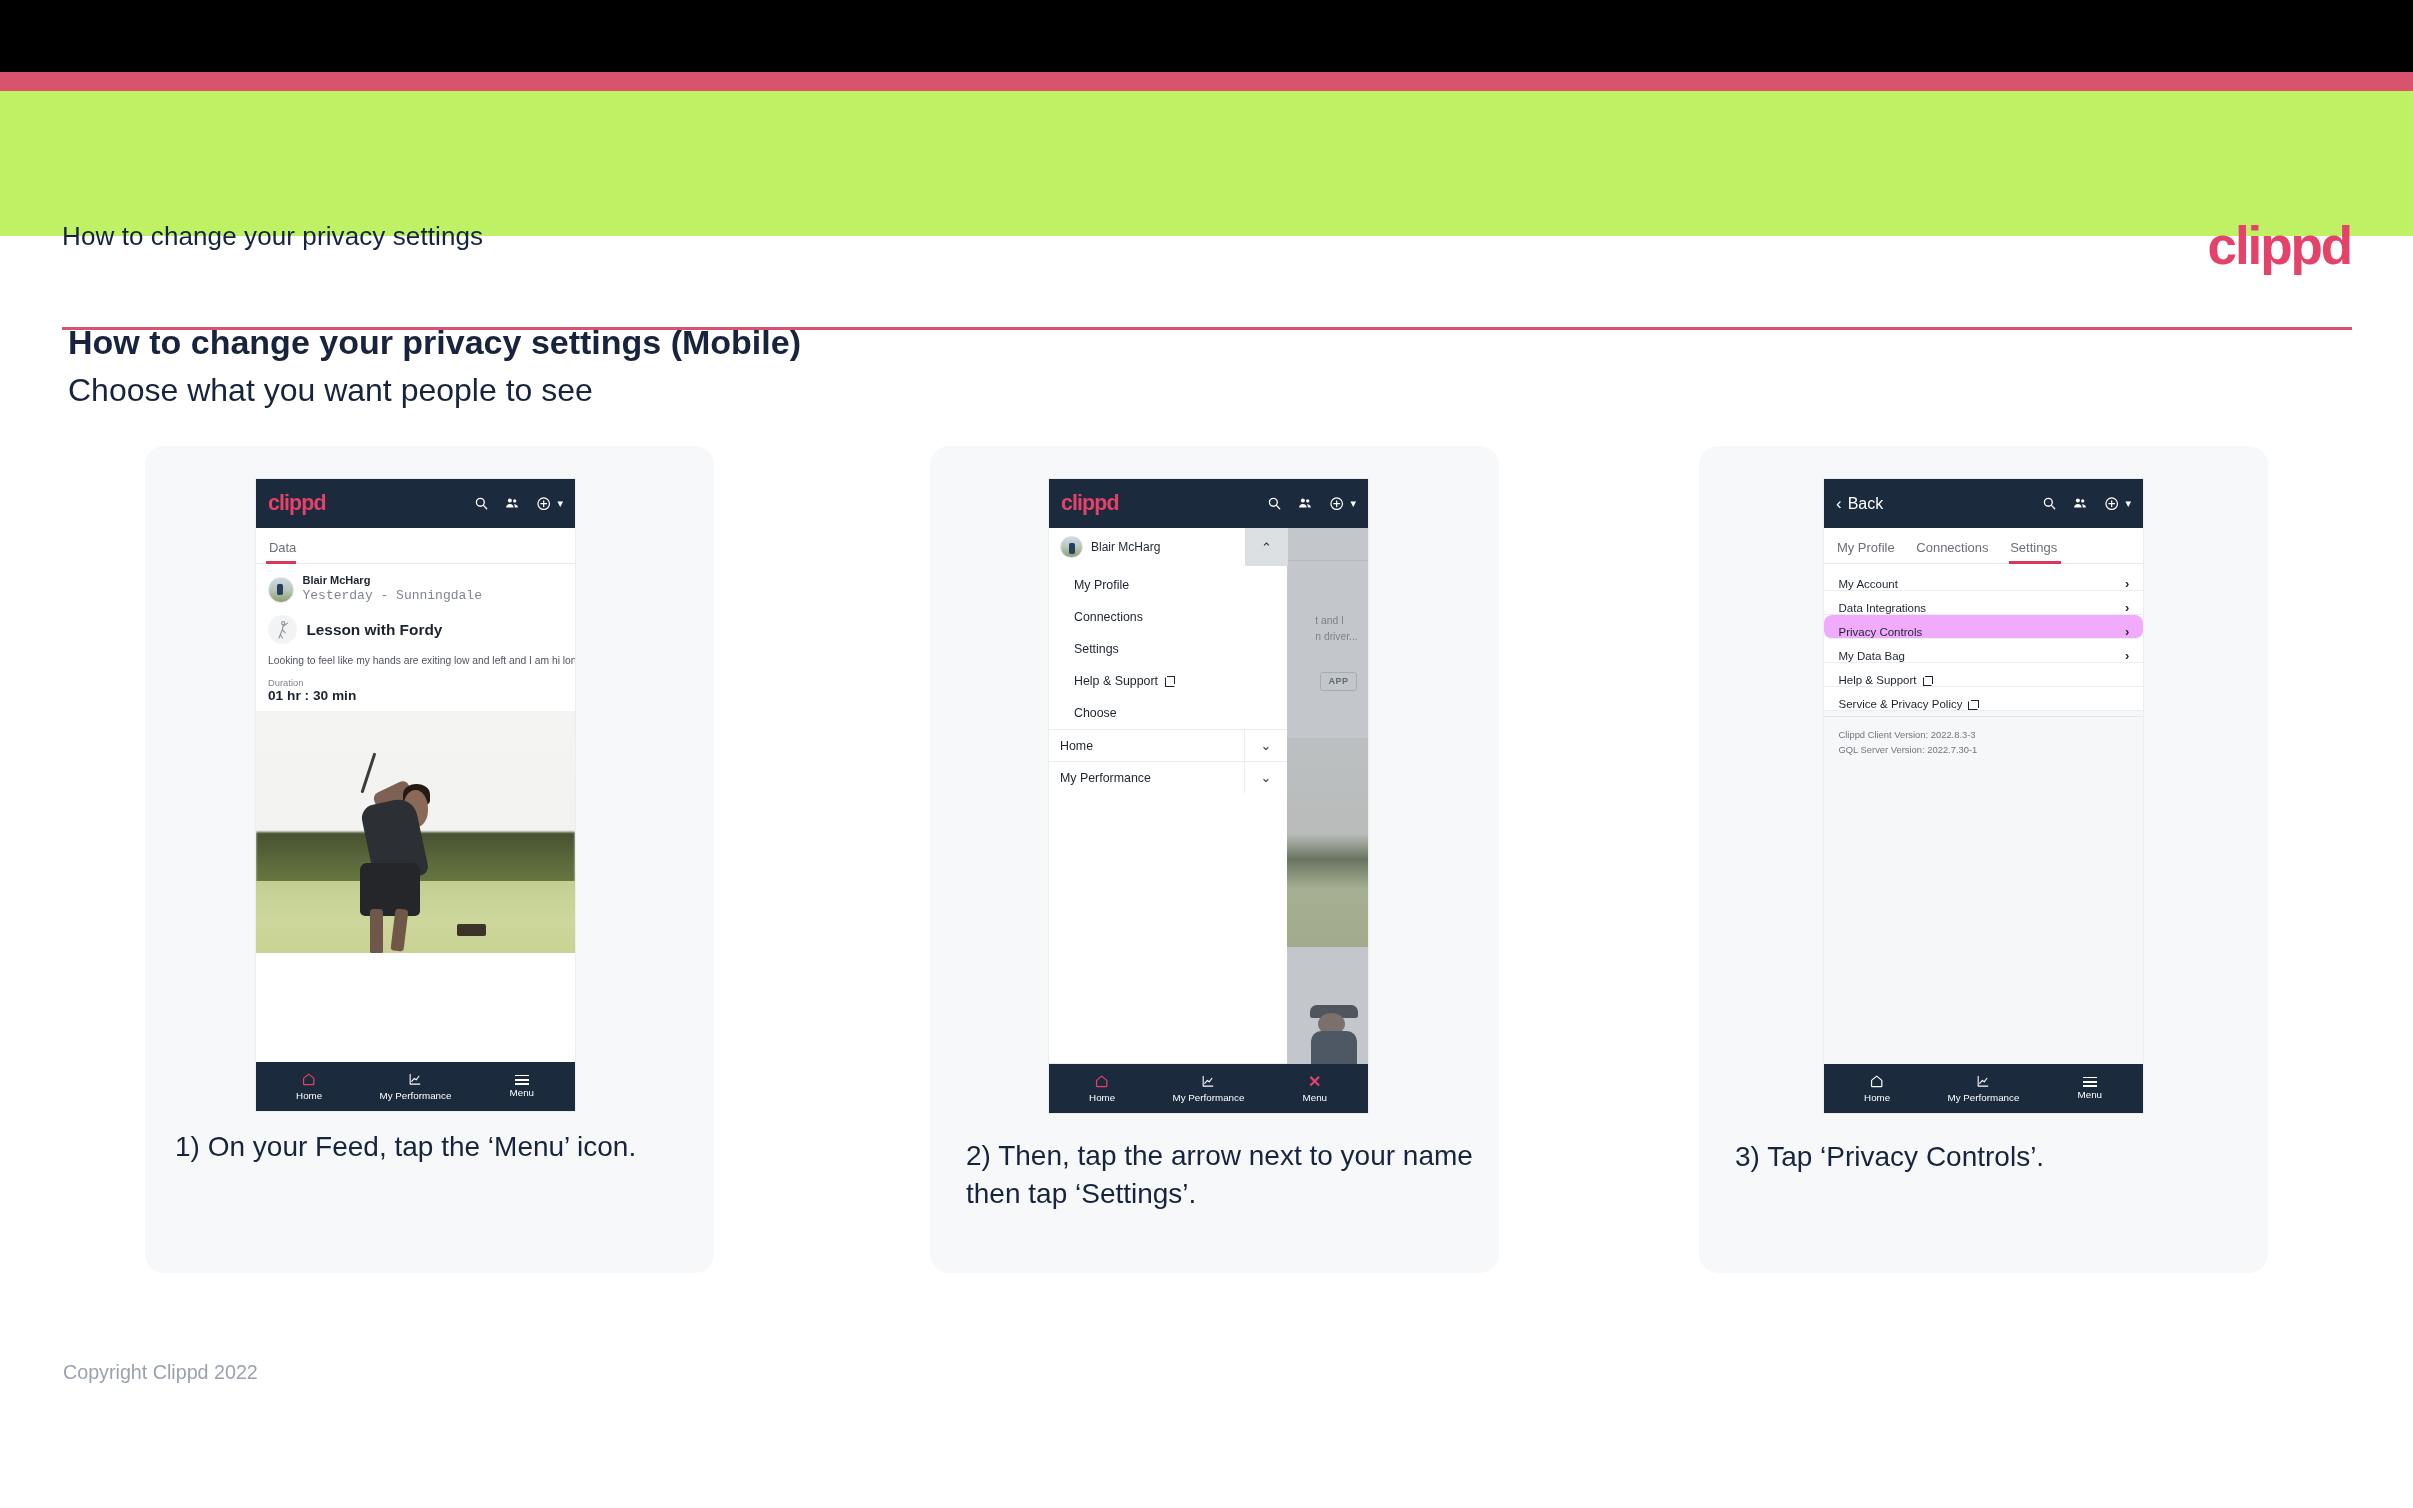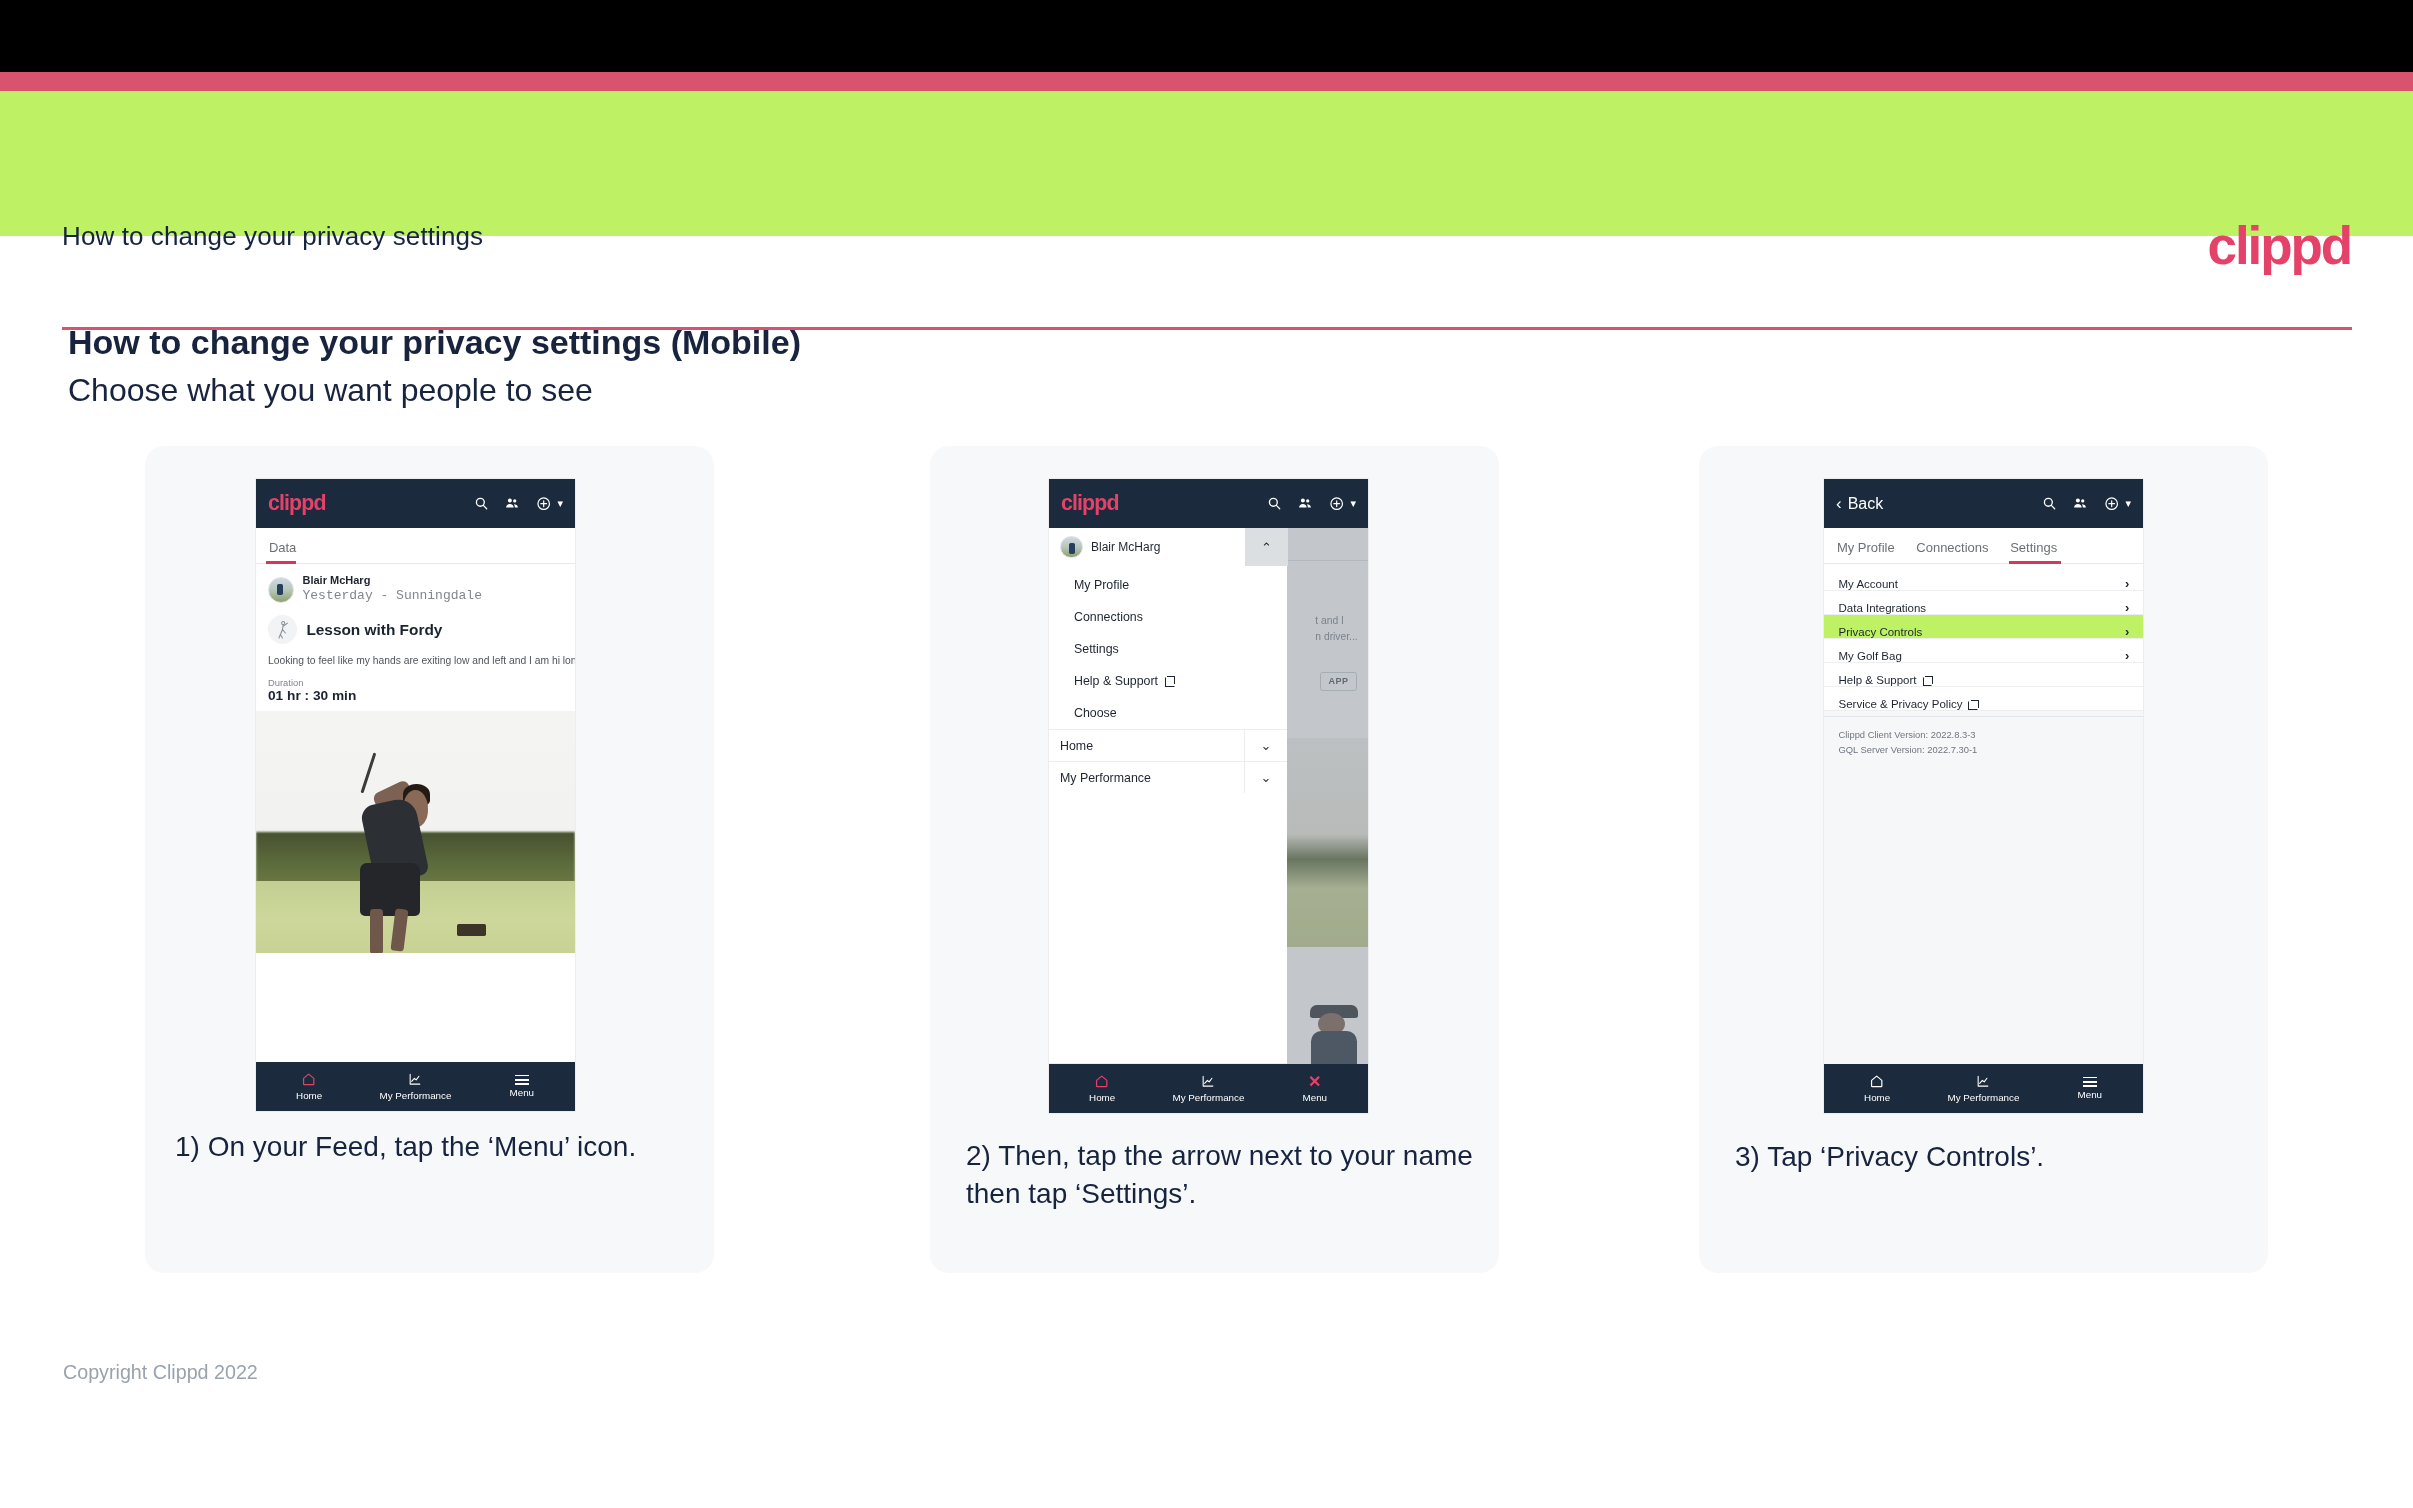--- a/index.html
+++ b/index.html
@@ -258,21 +258,21 @@
   .drawer-bottomline{position:absolute;left:0;right:0;bottom:49px;height:0.9px;background:#ebedef;}
 
   
   .settings-body{background:#f6f7f8;height:100%;position:relative;}
   .settings-list{background:#ffffff;margin:3.4px 0 0 0;}
   .settings-row{
     position:relative;height:24px;display:flex;align-items:flex-end;
     padding:0 13.7px 0 14.5px;box-sizing:border-box;font-size:11.5px;color:#1e2530;
     border-bottom:0.9px solid #eceef0;gap:6px;
   }
-  .settings-row.highlight{background:#bef264;}
+  .settings-row.highlight{background:#f0abfc;border-radius:8px;}
   .settings-row .chev-right{
     margin-left:auto;font-size:13px;color:#1e2530;font-weight:700;line-height:1;
   }
   .version-block{padding:11px 0 0 14.5px;}
   .version-line{font-size:9.4px;color:#6f767f;line-height:1.55;}
   .settings-sep{height:0.9px;background:#e4e7ea;margin-top:5.1px;}
 </style>
 </head>
 <body>
 
@@ -544,21 +544,21 @@
       </div>
       <div class="settings-row">
         <span>Data Integrations</span>
         <span class="chev-right">›</span>
       </div>
       <div class="settings-row highlight">
         <span>Privacy Controls</span>
         <span class="chev-right">›</span>
       </div>
       <div class="settings-row">
-        <span>My Golf Bag</span>
+        <span>My Data Bag</span>
         <span class="chev-right">›</span>
       </div>
       <div class="settings-row">
         <span>Help &amp; Support</span>
         <span class="ext-ico"></span>
       </div>
       <div class="settings-row">
         <span>Service &amp; Privacy Policy</span>
         <span class="ext-ico"></span>
       </div>

